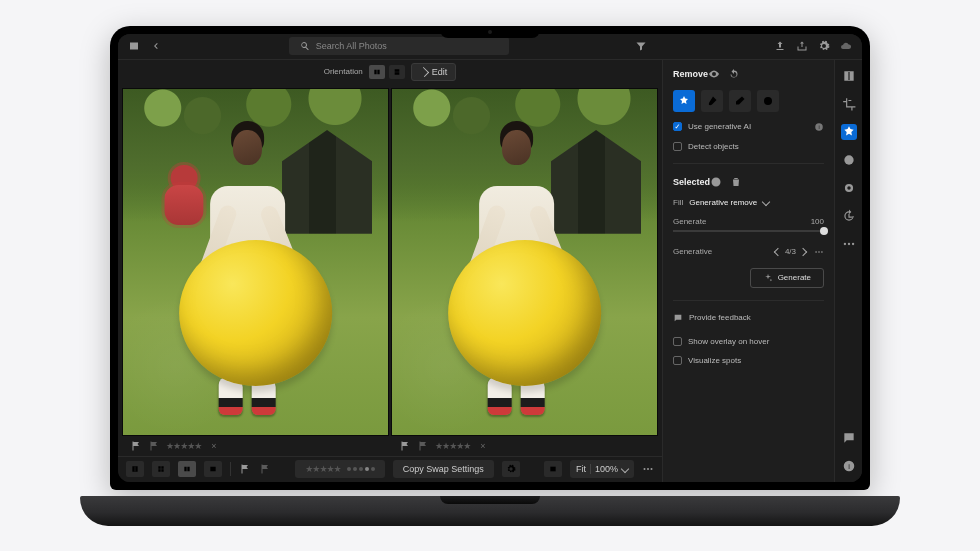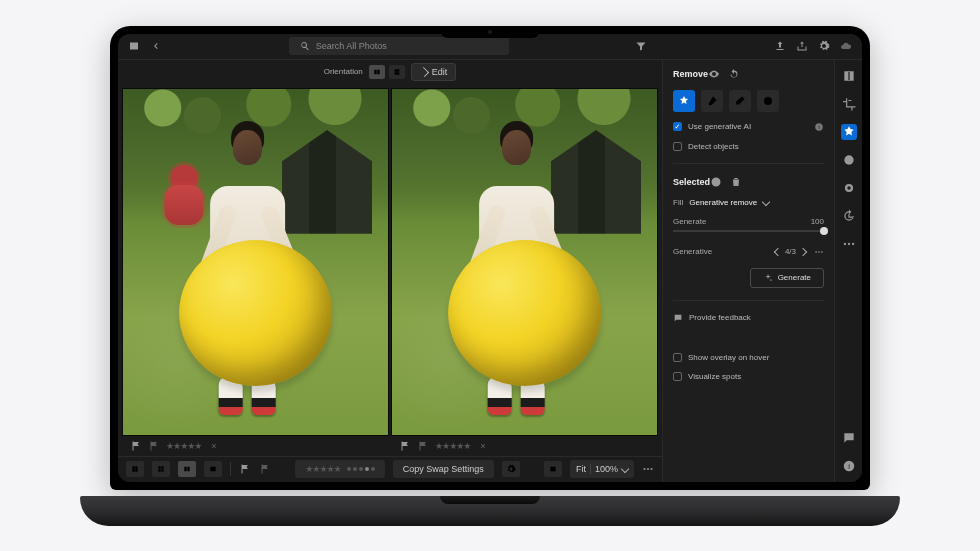--- a/index.html
+++ b/index.html
@@ -542,21 +542,21 @@
 
             <div class="check">
               <span class="ico" style="width:10px;height:10px">
                   <svg>
                     <use href="#i-comment"></use>
                   </svg>
                 </span>
               <span>Provide feedback</span>
             </div>
 
-            <div class="check" style="margin-top:20px">
+            <div class="check" style="margin-top:4px">
               <span class="box"></span>
               <span>Show overlay on hover</span>
             </div>
             <div class="check">
               <span class="box"></span>
               <span>Visualize spots</span>
             </div>
           </div>
 
           <div class="rail">

